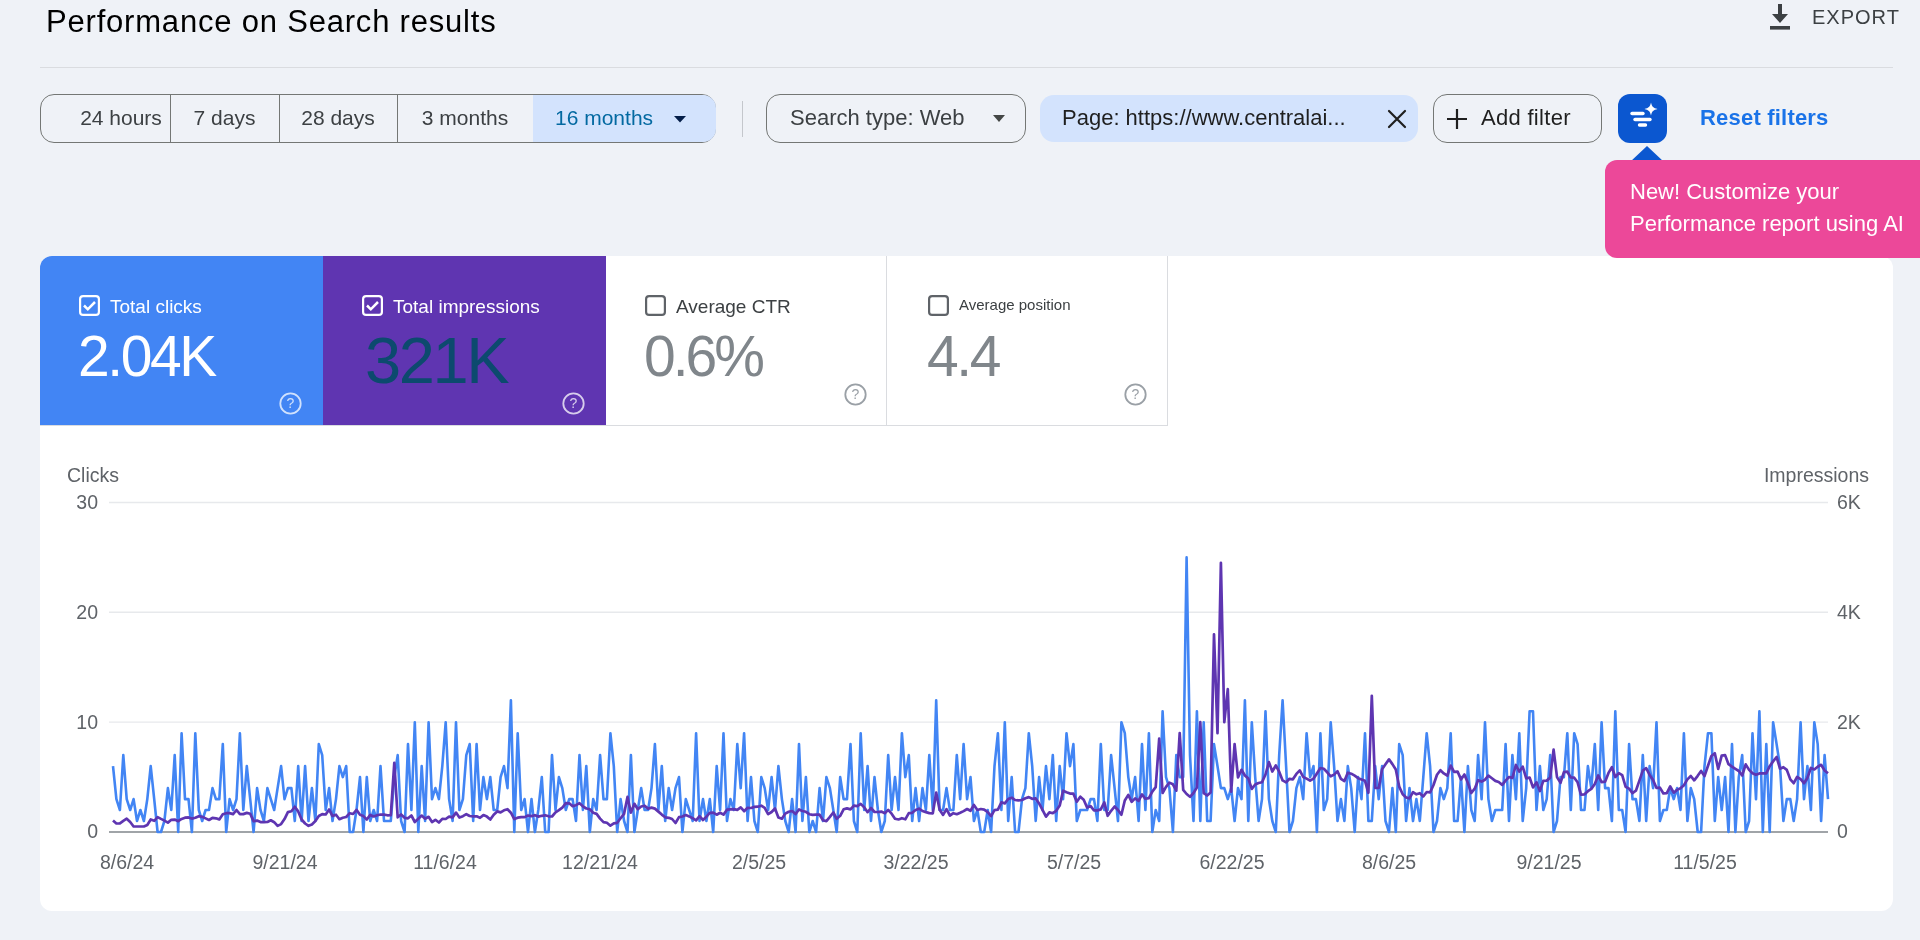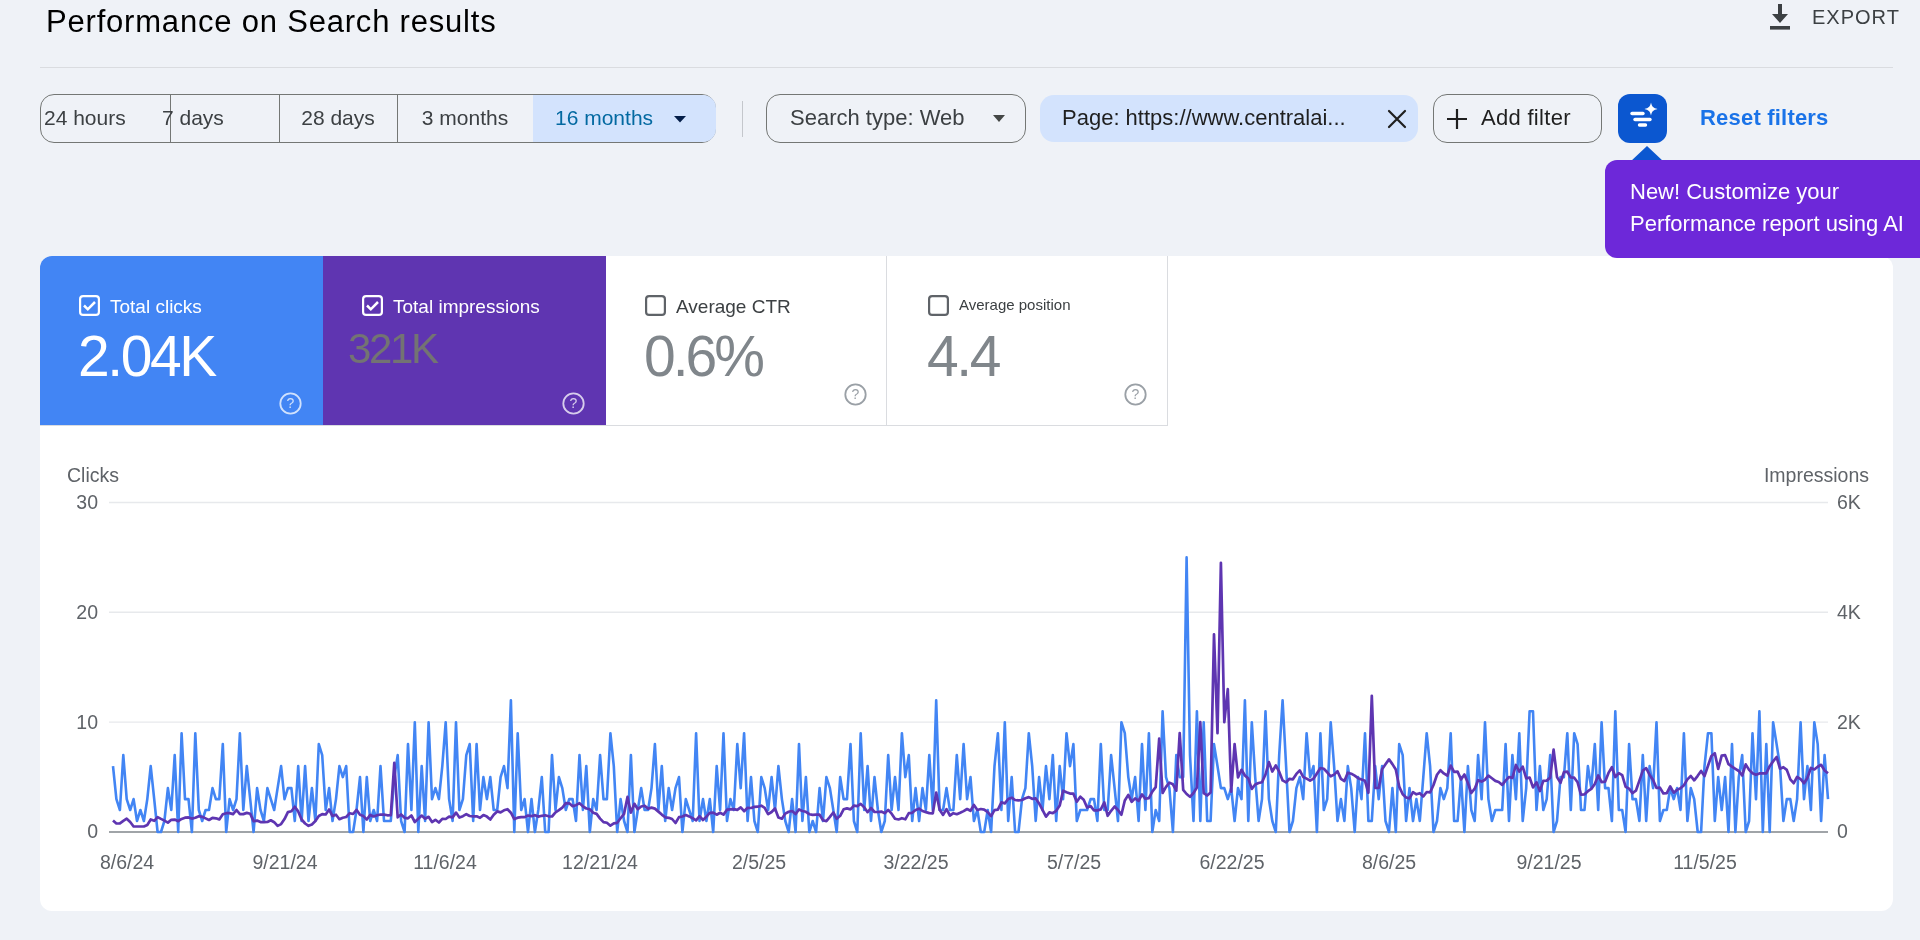--- a/index.html
+++ b/index.html
@@ -19,22 +19,22 @@
 <div class="abs" style="left:1812px;top:6px;font-size:20px;font-weight:500;color:#3c4043;letter-spacing:1px">EXPORT</div>
 
 <div class="abs" style="left:40px;top:67px;width:1853px;height:1px;background:#dadce0"></div>
 
 <div class="abs" style="left:40px;top:94px;width:676px;height:49px;border:1px solid #747775;border-radius:14px;"></div>
 <div class="abs" style="left:170px;top:94px;width:1px;height:49px;background:#747775"></div>
 <div class="abs" style="left:279px;top:94px;width:1px;height:49px;background:#747775"></div>
 <div class="abs" style="left:397px;top:94px;width:1px;height:49px;background:#747775"></div>
 <div class="abs" style="left:533px;top:95px;width:183px;height:47px;background:#d3e3fd;border-radius:0 13px 13px 0"></div>
 <div class="abs" style="left:40px;top:94px;width:676px;height:49px;font-size:21px;color:#3c4043">
-  <span class="abs" style="left:4px;width:130px;text-align:left;top:12px">24 hours</span>
-  <span class="abs" style="left:122px;width:109px;text-align:left;top:12px">7 days</span>
+  <span class="abs" style="left:16px;width:130px;text-align:center;top:12px">24 hours</span>
+  <span class="abs" style="left:130px;width:109px;text-align:center;top:12px">7 days</span>
   <span class="abs" style="left:239px;width:118px;text-align:center;top:12px">28 days</span>
   <span class="abs" style="left:357px;width:136px;text-align:center;top:12px">3 months</span>
   <span class="abs" style="left:515px;top:12px;font-weight:400;color:#0369a1">16 months</span>
 </div>
 <svg class="abs" style="left:673px;top:115px" width="14" height="8">
     <path d="M1 1 L13 1 L7 7.5 Z" fill="#041e49"></path>
   </svg>
 
 <div class="abs" style="left:742px;top:101px;width:1px;height:36px;background:#c4c7cc"></div>
 
@@ -85,21 +85,21 @@
 <svg class="abs" style="left:279px;top:392px" width="23" height="23" viewBox="0 0 23 23">
   <circle cx="11.5" cy="11.5" r="10.2" fill="none" stroke="#ffffffc0" stroke-width="1.8"></circle>
   <text x="11.5" y="16.4" text-anchor="middle" font-size="14" fill="#ffffffc0" font-family="Liberation Sans">?</text>
 </svg>
 
 <svg class="abs" style="left:362px;top:295px" width="21" height="21" viewBox="0 0 21 21">
   <rect x="1.1" y="1.1" width="18.8" height="18.8" rx="3" fill="none" stroke="#fff" stroke-width="2.2"></rect>
   <path d="M5 10.5 L8.8 14.3 L16 7" fill="none" stroke="#fff" stroke-width="2.5"></path>
 </svg>
 <div class="abs" style="left:393px;top:296px;font-size:19px;color:#fff">Total impressions</div>
-<div class="abs" style="left:348px;top:328px;font-size:42px;letter-spacing:-2.4px;line-height:1;color:#737373">321K</div>
+<div class="abs" style="left:365px;top:328px;font-size:65px;letter-spacing:-2.4px;line-height:1;color:#0c4a6e">321K</div>
 <svg class="abs" style="left:562px;top:392px" width="23" height="23" viewBox="0 0 23 23">
   <circle cx="11.5" cy="11.5" r="10.2" fill="none" stroke="#ffffffc0" stroke-width="1.8"></circle>
   <text x="11.5" y="16.4" text-anchor="middle" font-size="14" fill="#ffffffc0" font-family="Liberation Sans">?</text>
 </svg>
 
 <svg class="abs" style="left:645px;top:295px" width="21" height="21" viewBox="0 0 21 21">
   <rect x="1.1" y="1.1" width="18.8" height="18.8" rx="3" fill="none" stroke="#5f6368" stroke-width="2.2"></rect>
 </svg>
 <div class="abs" style="left:676px;top:296px;font-size:19px;color:#3c4043">Average CTR</div>
 <div class="abs" style="left:644px;top:328px;font-size:57px;letter-spacing:-3px;line-height:1;color:#80868b">0.6%</div>
@@ -145,13 +145,13 @@
 <text x="1349" y="429" text-anchor="middle" class="ax">8/6/25</text>
 <text x="1509" y="429" text-anchor="middle" class="ax">9/21/25</text>
 <text x="1665" y="429" text-anchor="middle" class="ax">11/5/25</text>
 <polyline points="73.0,326.1 76.4,359.1 79.9,370.0 83.3,315.1 86.7,359.1 90.2,370.0 93.6,359.1 97.0,381.0 100.4,370.0 103.9,381.0 107.3,359.1 110.7,326.1 114.2,359.1 117.6,392.0 121.0,392.0 124.4,381.0 127.9,348.1 131.3,370.0 134.7,315.1 138.2,392.0 141.6,293.2 145.0,359.1 148.5,359.1 151.9,392.0 155.3,293.2 158.8,370.0 162.2,381.0 165.6,370.0 169.0,370.0 172.5,348.1 175.9,359.1 179.3,359.1 182.8,304.1 186.2,392.0 189.6,359.1 193.1,370.0 196.5,359.1 199.9,293.2 203.3,370.0 206.8,326.1 210.2,359.1 213.6,392.0 217.1,348.1 220.5,370.0 223.9,381.0 227.4,348.1 230.8,359.1 234.2,370.0 237.6,348.1 241.1,326.1 244.5,359.1 247.9,348.1 251.4,348.1 254.8,381.0 258.2,326.1 261.6,381.0 265.1,326.1 268.5,381.0 271.9,348.1 275.4,381.0 278.8,304.1 282.2,315.1 285.7,370.0 289.1,348.1 292.5,381.0 296.0,359.1 299.4,326.1 302.8,337.1 306.2,326.1 309.7,392.0 313.1,392.0 316.5,370.0 320.0,337.1 323.4,392.0 326.8,337.1 330.2,381.0 333.7,370.0 337.1,381.0 340.5,326.1 344.0,381.0 347.4,381.0 350.8,381.0 354.3,337.1 357.7,315.1 361.1,381.0 364.6,392.0 368.0,304.1 371.4,370.0 374.8,282.2 378.3,392.0 381.7,326.1 385.1,381.0 388.6,282.2 392.0,359.1 395.4,348.1 398.9,359.1 402.3,326.1 405.7,282.2 409.1,359.1 412.6,381.0 416.0,282.2 419.4,370.0 422.9,359.1 426.3,315.1 429.7,304.1 433.2,381.0 436.6,304.1 440.0,370.0 443.4,337.1 446.9,359.1 450.3,337.1 453.7,370.0 457.2,370.0 460.6,337.1 464.0,326.1 467.5,348.1 470.9,260.2 474.3,392.0 477.7,293.2 481.2,370.0 484.6,359.1 488.0,392.0 491.5,359.1 494.9,392.0 498.3,370.0 501.8,337.1 505.2,392.0 508.6,392.0 512.0,315.1 515.5,370.0 518.9,337.1 522.3,348.1 525.8,370.0 529.2,359.1 532.6,359.1 536.0,381.0 539.5,315.1 542.9,370.0 546.3,326.1 549.8,392.0 553.2,359.1 556.6,370.0 560.1,315.1 563.5,359.1 566.9,359.1 570.4,293.2 573.8,326.1 577.2,392.0 580.6,359.1 584.1,381.0 587.5,392.0 590.9,315.1 594.4,392.0 597.8,370.0 601.2,348.1 604.6,370.0 608.1,370.0 611.5,348.1 614.9,304.1 618.4,370.0 621.8,326.1 625.2,381.0 628.7,348.1 632.1,370.0 635.5,348.1 639.0,337.1 642.4,392.0 645.8,359.1 649.2,370.0 652.7,381.0 656.1,293.2 659.5,381.0 663.0,359.1 666.4,381.0 669.8,359.1 673.2,392.0 676.7,326.1 680.1,370.0 683.5,293.2 687.0,381.0 690.4,359.1 693.8,370.0 697.3,304.1 700.7,348.1 704.1,293.2 707.6,381.0 711.0,337.1 714.4,381.0 717.8,392.0 721.3,337.1 724.7,348.1 728.1,370.0 731.6,337.1 735.0,370.0 738.4,326.1 741.9,359.1 745.3,381.0 748.7,392.0 752.1,359.1 755.6,392.0 759.0,304.1 762.4,381.0 765.9,337.1 769.3,392.0 772.7,381.0 776.1,392.0 779.6,348.1 783.0,381.0 786.4,337.1 789.9,348.1 793.3,370.0 796.7,392.0 800.2,337.1 803.6,359.1 807.0,359.1 810.5,304.1 813.9,381.0 817.3,392.0 820.7,293.2 824.2,370.0 827.6,326.1 831.0,381.0 834.5,337.1 837.9,370.0 841.3,392.0 844.8,381.0 848.2,315.1 851.6,370.0 855.0,337.1 858.5,370.0 861.9,293.2 865.3,337.1 868.8,315.1 872.2,381.0 875.6,348.1 879.1,381.0 882.5,348.1 885.9,370.0 889.3,315.1 892.8,370.0 896.2,260.2 899.6,370.0 903.1,370.0 906.5,348.1 909.9,370.0 913.4,370.0 916.8,315.1 920.2,359.1 923.6,304.1 927.1,359.1 930.5,337.1 933.9,381.0 937.4,370.0 940.8,392.0 944.2,392.0 947.7,370.0 951.1,392.0 954.5,326.1 957.9,293.2 961.4,370.0 964.8,282.2 968.2,381.0 971.7,337.1 975.1,392.0 978.5,392.0 982.0,359.1 985.4,348.1 988.8,293.2 992.2,326.1 995.7,381.0 999.1,337.1 1002.5,370.0 1006.0,326.1 1009.4,359.1 1012.8,315.1 1016.2,381.0 1019.7,326.1 1023.1,359.1 1026.5,293.2 1030.0,326.1 1033.4,304.1 1036.8,381.0 1040.3,370.0 1043.7,370.0 1047.1,370.0 1050.6,359.1 1054.0,359.1 1057.4,381.0 1060.8,304.1 1064.3,370.0 1067.7,370.0 1071.1,315.1 1074.6,348.1 1078.0,381.0 1081.4,282.2 1084.8,293.2 1088.3,337.1 1091.7,359.1 1095.1,337.1 1098.6,381.0 1102.0,304.1 1105.4,370.0 1108.9,293.2 1112.3,392.0 1115.7,370.0 1119.2,381.0 1122.6,271.2 1126.0,337.1 1129.4,348.1 1132.9,392.0 1136.3,315.1 1139.7,337.1 1143.2,337.1 1146.6,117.4 1150.0,315.1 1153.5,381.0 1156.9,271.2 1160.3,381.0 1163.7,282.2 1167.2,381.0 1170.6,381.0 1174.0,304.1 1177.5,326.1 1180.9,348.1 1184.3,348.1 1187.8,359.1 1191.2,348.1 1194.6,381.0 1198.0,348.1 1201.5,359.1 1204.9,260.2 1208.3,381.0 1211.8,282.2 1215.2,337.1 1218.6,381.0 1222.0,359.1 1225.5,271.2 1228.9,359.1 1232.3,381.0 1235.8,392.0 1239.2,315.1 1242.6,260.2 1246.1,326.1 1249.5,392.0 1252.9,381.0 1256.4,348.1 1259.8,337.1 1263.2,359.1 1266.6,293.2 1270.1,337.1 1273.5,326.1 1276.9,392.0 1280.4,293.2 1283.8,370.0 1287.2,359.1 1290.7,282.2 1294.1,326.1 1297.5,381.0 1300.9,359.1 1304.4,381.0 1307.8,326.1 1311.2,348.1 1314.7,392.0 1318.1,337.1 1321.5,359.1 1325.0,293.2 1328.4,381.0 1331.8,381.0 1335.2,326.1 1338.7,359.1 1342.1,326.1 1345.5,381.0 1349.0,392.0 1352.4,348.1 1355.8,392.0 1359.2,304.1 1362.7,315.1 1366.1,381.0 1369.5,348.1 1373.0,381.0 1376.4,359.1 1379.8,381.0 1383.3,337.1 1386.7,293.2 1390.1,326.1 1393.5,392.0 1397.0,381.0 1400.4,348.1 1403.8,359.1 1407.3,348.1 1410.7,293.2 1414.1,381.0 1417.6,381.0 1421.0,337.1 1424.4,392.0 1427.9,326.1 1431.3,370.0 1434.7,381.0 1438.1,315.1 1441.6,359.1 1445.0,282.2 1448.4,359.1 1451.9,381.0 1455.3,370.0 1458.7,370.0 1462.2,370.0 1465.6,304.1 1469.0,381.0 1472.4,315.1 1475.9,359.1 1479.3,293.2 1482.7,381.0 1486.2,348.1 1489.6,271.2 1493.0,271.2 1496.5,370.0 1499.9,326.1 1503.3,370.0 1506.7,359.1 1510.2,315.1 1513.6,392.0 1517.0,381.0 1520.5,337.1 1523.9,337.1 1527.3,293.2 1530.8,370.0 1534.2,293.2 1537.6,304.1 1541.0,370.0 1544.5,370.0 1547.9,326.1 1551.3,348.1 1554.8,304.1 1558.2,370.0 1561.6,282.2 1565.1,348.1 1568.5,348.1 1571.9,381.0 1575.3,271.2 1578.8,370.0 1582.2,370.0 1585.6,392.0 1589.1,304.1 1592.5,359.1 1595.9,359.1 1599.4,381.0 1602.8,315.1 1606.2,381.0 1609.6,326.1 1613.1,348.1 1616.5,282.2 1619.9,381.0 1623.4,370.0 1626.8,370.0 1630.2,348.1 1633.7,359.1 1637.1,348.1 1640.5,370.0 1643.9,293.2 1647.4,381.0 1650.8,348.1 1654.2,359.1 1657.7,392.0 1661.1,392.0 1664.5,326.1 1668.0,293.2 1671.4,293.2 1674.8,381.0 1678.2,337.1 1681.7,370.0 1685.1,337.1 1688.5,392.0 1692.0,304.1 1695.4,392.0 1698.8,337.1 1702.2,315.1 1705.7,392.0 1709.1,381.0 1712.5,293.2 1716.0,359.1 1719.4,271.2 1722.8,392.0 1726.3,304.1 1729.7,392.0 1733.1,282.2 1736.6,304.1 1740.0,326.1 1743.4,381.0 1746.8,359.1 1750.3,359.1 1753.7,381.0 1757.1,359.1 1760.6,282.2 1764.0,359.1 1767.4,326.1 1770.9,370.0 1774.3,282.2 1777.7,304.1 1781.1,381.0 1784.6,315.1 1788.0,359.1" fill="none" stroke="#4285f4" stroke-width="2.6" stroke-linejoin="round"></polyline>
 <polyline points="73.0,380.5 76.4,383.5 79.9,383.3 83.3,380.9 86.7,378.7 90.2,382.0 93.6,386.5 97.0,386.5 100.4,386.5 103.9,386.5 107.3,385.0 110.7,379.5 114.2,380.8 117.6,377.1 121.0,378.9 124.4,380.6 127.9,382.6 131.3,379.8 134.7,379.6 138.2,381.2 141.6,378.9 145.0,377.7 148.5,377.4 151.9,378.6 155.3,377.8 158.8,376.2 162.2,376.8 165.6,378.4 169.0,380.0 172.5,377.8 175.9,378.3 179.3,379.4 182.8,374.3 186.2,373.2 189.6,373.1 193.1,374.1 196.5,370.0 199.9,374.1 203.3,374.1 206.8,372.9 210.2,373.8 213.6,381.3 217.1,380.6 220.5,382.1 223.9,382.1 227.4,382.0 230.8,380.3 234.2,382.2 237.6,385.9 241.1,384.1 244.5,379.1 247.9,372.1 251.4,371.3 254.8,366.8 258.2,371.4 261.6,379.5 265.1,383.5 268.5,385.8 271.9,384.4 275.4,381.1 278.8,376.0 282.2,374.1 285.7,374.5 289.1,369.5 292.5,376.0 296.0,374.7 299.4,379.2 302.8,377.7 306.2,377.0 309.7,373.2 313.1,374.0 316.5,369.9 320.0,374.7 323.4,376.1 326.8,379.5 330.2,374.9 333.7,376.5 337.1,375.3 340.5,374.5 344.0,374.6 347.4,375.3 350.8,375.1 354.3,322.8 357.7,377.3 361.1,374.5 364.6,377.8 368.0,378.3 371.4,375.5 374.8,382.0 378.3,378.8 381.7,375.6 385.1,378.7 388.6,376.8 392.0,382.1 395.4,379.8 398.9,382.5 402.3,378.9 405.7,379.0 409.1,376.6 412.6,377.4 416.0,372.6 419.4,377.6 422.9,376.2 426.3,374.2 429.7,376.0 433.2,376.4 436.6,376.3 440.0,377.8 443.4,375.1 446.9,376.6 450.3,379.5 453.7,374.7 457.2,371.4 460.6,372.4 464.0,370.3 467.5,369.2 470.9,372.7 474.3,379.1 477.7,377.7 481.2,377.1 484.6,377.1 488.0,375.5 491.5,376.1 494.9,375.2 498.3,376.6 501.8,375.8 505.2,375.3 508.6,376.3 512.0,376.5 515.5,372.4 518.9,370.2 522.3,367.7 525.8,363.1 529.2,363.3 532.6,366.1 536.0,365.2 539.5,363.2 542.9,366.3 546.3,368.5 549.8,369.2 553.2,372.8 556.6,373.9 560.1,378.6 563.5,382.1 566.9,382.8 570.4,385.7 573.8,383.4 577.2,382.8 580.6,378.3 584.1,373.8 587.5,356.9 590.9,372.6 594.4,363.8 597.8,369.2 601.2,366.5 604.6,365.7 608.1,368.6 611.5,367.6 614.9,368.6 618.4,371.6 621.8,374.6 625.2,377.3 628.7,377.8 632.1,379.0 635.5,383.0 639.0,377.1 642.4,376.5 645.8,375.0 649.2,376.4 652.7,378.2 656.1,380.3 659.5,376.1 663.0,380.0 666.4,376.7 669.8,372.9 673.2,372.7 676.7,374.7 680.1,372.8 683.5,374.6 687.0,369.7 690.4,369.3 693.8,369.2 697.3,369.8 700.7,367.4 704.1,371.2 707.6,367.8 711.0,368.0 714.4,366.9 717.8,366.7 721.3,365.7 724.7,367.8 728.1,374.2 731.6,372.0 735.0,368.5 738.4,377.5 741.9,378.7 745.3,373.6 748.7,371.7 752.1,371.0 755.6,374.0 759.0,369.5 762.4,371.0 765.9,371.8 769.3,374.2 772.7,374.9 776.1,374.7 779.6,374.7 783.0,380.2 786.4,381.1 789.9,376.9 793.3,372.5 796.7,378.8 800.2,375.8 803.6,369.3 807.0,368.4 810.5,369.4 813.9,365.6 817.3,366.2 820.7,363.9 824.2,367.3 827.6,372.2 831.0,368.0 834.5,372.0 837.9,372.0 841.3,371.6 844.8,373.2 848.2,369.9 851.6,373.7 855.0,378.8 858.5,379.5 861.9,378.2 865.3,379.3 868.8,373.1 872.2,372.8 875.6,370.0 879.1,368.7 882.5,371.0 885.9,372.1 889.3,373.1 892.8,373.3 896.2,352.5 899.6,369.8 903.1,374.9 906.5,369.1 909.9,375.5 913.4,373.2 916.8,374.2 920.2,372.7 923.6,371.1 927.1,369.0 930.5,370.8 933.9,365.0 937.4,370.0 940.8,369.0 944.2,369.6 947.7,372.1 951.1,376.1 954.5,370.1 957.9,369.7 961.4,362.3 964.8,363.4 968.2,359.0 971.7,357.7 975.1,360.0 978.5,360.4 982.0,360.0 985.4,358.2 988.8,357.1 992.2,358.8 995.7,358.4 999.1,363.4 1002.5,369.8 1006.0,376.7 1009.4,372.4 1012.8,373.2 1016.2,370.8 1019.7,365.6 1023.1,350.7 1026.5,352.3 1030.0,353.6 1033.4,353.7 1036.8,361.8 1040.3,356.7 1043.7,359.7 1047.1,367.5 1050.6,366.1 1054.0,370.3 1057.4,370.4 1060.8,369.4 1064.3,362.4 1067.7,375.8 1071.1,370.8 1074.6,366.5 1078.0,370.0 1081.4,374.7 1084.8,360.5 1088.3,354.9 1091.7,361.9 1095.1,358.4 1098.6,360.9 1102.0,354.4 1105.4,358.8 1108.9,358.1 1112.3,351.6 1115.7,347.2 1119.2,298.6 1122.6,353.0 1126.0,346.8 1129.4,342.6 1132.9,344.3 1136.3,350.7 1139.7,293.2 1143.2,349.9 1146.6,354.0 1150.0,356.8 1153.5,353.0 1156.9,347.6 1160.3,282.2 1163.7,353.1 1167.2,355.5 1170.6,352.5 1174.0,194.3 1177.5,293.2 1180.9,122.9 1184.3,282.2 1187.8,249.2 1191.2,351.7 1194.6,304.1 1198.0,337.4 1201.5,329.8 1204.9,335.5 1208.3,338.6 1211.8,348.9 1215.2,344.5 1218.6,343.0 1222.0,342.2 1225.5,334.5 1228.9,322.1 1232.3,331.5 1235.8,325.5 1239.2,331.7 1242.6,340.4 1246.1,342.4 1249.5,338.8 1252.9,339.3 1256.4,333.9 1259.8,330.4 1263.2,337.0 1266.6,338.6 1270.1,340.7 1273.5,338.7 1276.9,333.5 1280.4,328.0 1283.8,328.8 1287.2,332.3 1290.7,336.3 1294.1,334.6 1297.5,331.3 1300.9,338.9 1304.4,341.0 1307.8,332.7 1311.2,333.7 1314.7,335.7 1318.1,338.2 1321.5,339.5 1325.0,340.8 1328.4,352.8 1331.8,255.8 1335.2,348.0 1338.7,347.9 1342.1,329.2 1345.5,324.3 1349.0,319.4 1352.4,324.1 1355.8,329.5 1359.2,346.6 1362.7,354.3 1366.1,357.5 1369.5,358.4 1373.0,352.2 1376.4,354.3 1379.8,353.2 1383.3,356.4 1386.7,352.0 1390.1,352.4 1393.5,345.0 1397.0,334.7 1400.4,330.2 1403.8,333.4 1407.3,335.7 1410.7,325.6 1414.1,331.8 1417.6,331.6 1421.0,339.4 1424.4,334.5 1427.9,343.0 1431.3,353.0 1434.7,348.7 1438.1,340.2 1441.6,341.6 1445.0,339.7 1448.4,335.6 1451.9,338.3 1455.3,340.9 1458.7,342.0 1462.2,344.9 1465.6,340.6 1469.0,337.0 1472.4,337.9 1475.9,325.0 1479.3,331.6 1482.7,326.7 1486.2,338.4 1489.6,337.5 1493.0,347.4 1496.5,342.3 1499.9,351.1 1503.3,340.9 1506.7,340.6 1510.2,337.6 1513.6,309.6 1517.0,337.1 1520.5,342.8 1523.9,332.1 1527.3,331.7 1530.8,337.5 1534.2,337.7 1537.6,342.3 1541.0,354.7 1544.5,354.3 1547.9,351.2 1551.3,348.9 1554.8,344.0 1558.2,335.4 1561.6,342.2 1565.1,341.7 1568.5,332.9 1571.9,327.2 1575.3,337.0 1578.8,333.1 1582.2,335.2 1585.6,346.7 1589.1,348.6 1592.5,353.1 1595.9,350.7 1599.4,340.6 1602.8,330.6 1606.2,328.2 1609.6,334.9 1613.1,340.0 1616.5,348.0 1619.9,347.6 1623.4,353.5 1626.8,353.2 1630.2,346.4 1633.7,352.7 1637.1,349.9 1640.5,348.3 1643.9,345.2 1647.4,339.4 1650.8,336.0 1654.2,340.3 1657.7,335.8 1661.1,330.9 1664.5,336.1 1668.0,325.7 1671.4,316.0 1674.8,313.3 1678.2,329.0 1681.7,315.7 1685.1,315.1 1688.5,324.2 1692.0,326.7 1695.4,328.9 1698.8,331.0 1702.2,335.5 1705.7,324.4 1709.1,329.9 1712.5,333.3 1716.0,334.8 1719.4,333.4 1722.8,333.3 1726.3,333.3 1729.7,326.2 1733.1,321.4 1736.6,317.0 1740.0,328.7 1743.4,327.2 1746.8,329.9 1750.3,339.4 1753.7,343.2 1757.1,337.0 1760.6,339.2 1764.0,343.2 1767.4,337.9 1770.9,328.0 1774.3,329.5 1777.7,326.7 1781.1,324.8 1784.6,330.5 1788.0,333.2" fill="none" stroke="#5e35b1" stroke-width="2.7" stroke-linejoin="round"></polyline>
 </svg>
 
 <svg class="abs" style="left:1630px;top:146px" width="34" height="16">
     <path d="M17 0 L34 16 L0 16 Z" fill="#0b57d0"></path>
   </svg>
-<div class="abs" style="left:1605px;top:160px;width:315px;height:98px;background:#6d28d9;border-radius:12px 0 0 12px;color:#fff;font-size:22px;line-height:31.5px;padding:16px 4px 0 25px">New! Customize your<br>Performance report using AI</div>
+<div class="abs" style="left:1605px;top:160px;width:315px;height:98px;background:#ec4899;border-radius:12px 0 0 12px;color:#fff;font-size:22px;line-height:31.5px;padding:16px 4px 0 25px">New! Customize your<br>Performance report using AI</div>
 
 </body></html>

